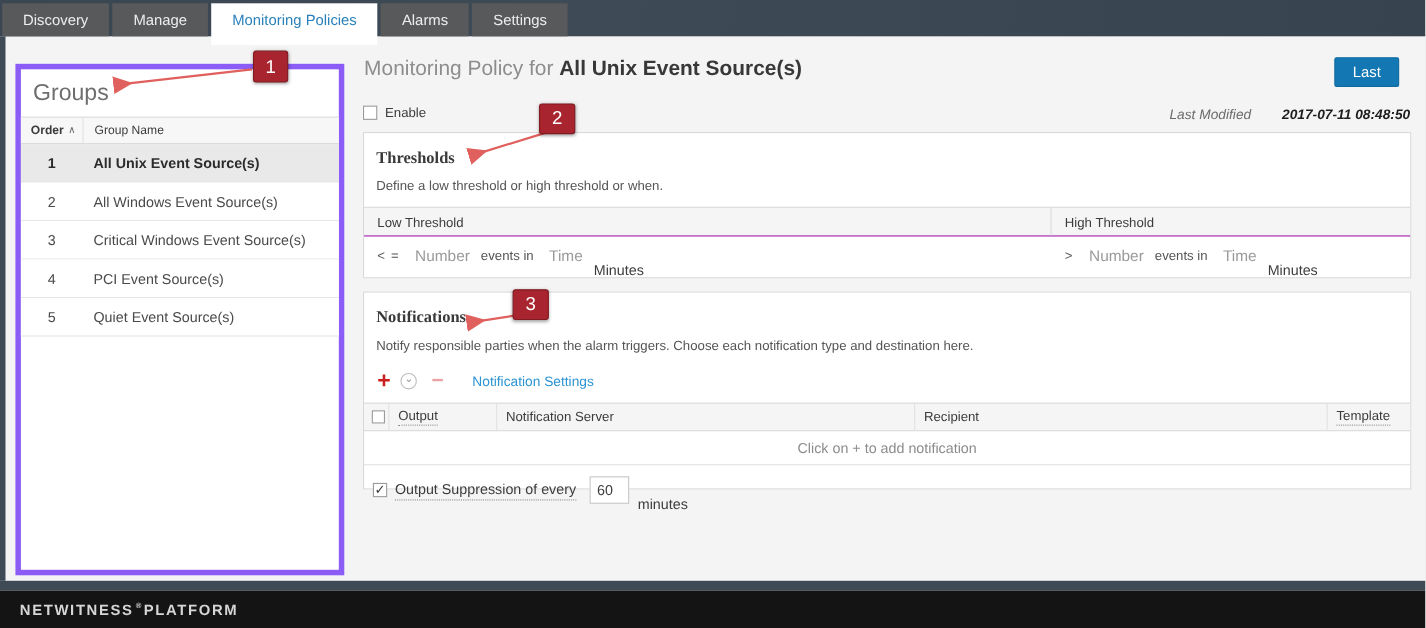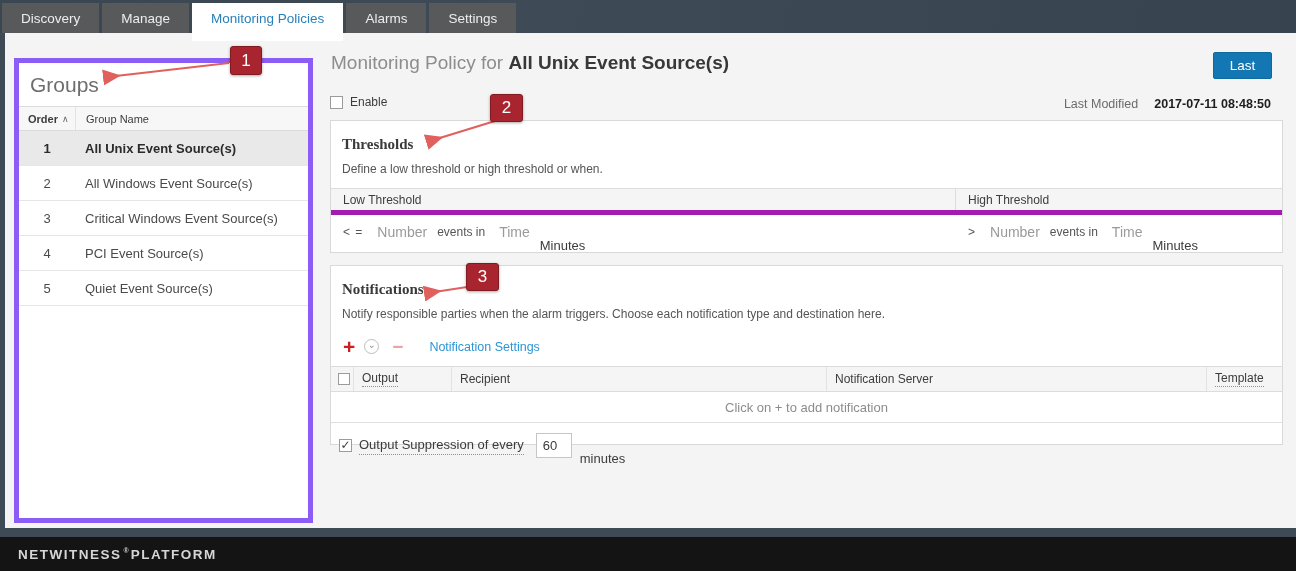--- a/index.html
+++ b/index.html
@@ -40,32 +40,32 @@
   .policy-title b { color:#383838; font-weight:bold; }
   .save-btn { position:absolute; left:1213px; top:52px; width:59px; height:27px;
               background:#1377b4; border:1px solid #0f699f; border-radius:2px; color:#fff;
               font-size:13.5px; display:flex; align-items:center; justify-content:center; cursor:pointer; }
   .enable-row { position:absolute; left:330px; top:95px; display:flex; align-items:center;
                 gap:7px; font-size:12px; color:#3c3c3c; }
   .checkbox { width:13px; height:13px; background:#fff; border:1px solid #9b9b9b;
               display:inline-flex; align-items:center; justify-content:center;
               font-size:12px; color:#3c3c3c; line-height:1; cursor:pointer; }
   .checkbox.checked::after { content:"✓"; margin-top:-2px; }
-  .lastmod { position:absolute; top:97px; right:25px; display:flex; align-items:baseline; gap:16px; }
+  .lastmod { position:absolute; top:97px; right:14px; display:flex; align-items:baseline; gap:28px;font-style:italic; }
   .lastmod .lbl { font-size:12.5px; color:#6b6b6b; }
   .lastmod .val { font-size:12.5px; font-weight:bold; color:#1d1d1d; }
 
   
   .panel { position:absolute; left:330px; width:953px; background:#fff; border:1px solid #d9d9d9; }
   .panel h2 { font-size:15px; font-weight:bold; color:#3a3a3a; padding:15px 12px 0 11px;font-family:Liberation Serif, serif; }
   .panel .desc { font-size:12px; color:#555; padding:9px 12px 12px 11px; }
 
   .thresholds { top:120px; height:133px; }
   .th-head { display:flex; background:#f5f5f5; border-top:1px solid #dcdcdc;
-             border-bottom:5px solid #a21caf; height:27px; font-size:12px; color:#3c3c3c; }
+             border-bottom:1px solid #a21caf; height:27px; font-size:12px; color:#3c3c3c; }
   .th-head .cell { display:flex; align-items:center; padding-left:12px; }
   .th-head .low  { width:625px; border-right:1px solid #dcdcdc; }
   .th-head .high { flex:1; }
   .th-body { display:flex; height:34px; }
   .th-body .cell { display:flex; align-items:center; padding-left:12px; }
   .th-body .low  { width:625px; }
   .th-body .high { flex:1; }
   .op { font-size:12px; color:#555; margin-right:14px; letter-spacing:1px; }
   .ph { font-size:14px; color:#9a9a9a; margin-right:10px; cursor:text; }
   .sml { font-size:12px; color:#555; margin-right:14px; }
@@ -206,22 +206,22 @@
       <span class="icon-remove">−</span>
       <span class="n-link">Notification Settings</span>
     </div>
     <div class="n-head">
       <div class="cell c-check">
         <span class="checkbox" style="width:12px;height:12px;"></span>
       </div>
       <div class="cell c-out">
           <span class="dotted">Output</span>
         </div>
+      <div class="cell c-srv">Notification Server</div>
       <div class="cell c-rec">Recipient</div>
-      <div class="cell c-srv">Notification Server</div>
       <div class="cell c-tpl">
           <span class="dotted">Template</span>
         </div>
     </div>
     <div class="n-empty">Click on + to add notification</div>
     <div class="n-suppress">
       <span class="checkbox checked"></span>
       <span class="lbl">Output Suppression of every</span>
       <input type="text" value="60" style="">
       <span class="unit">minutes</span>

